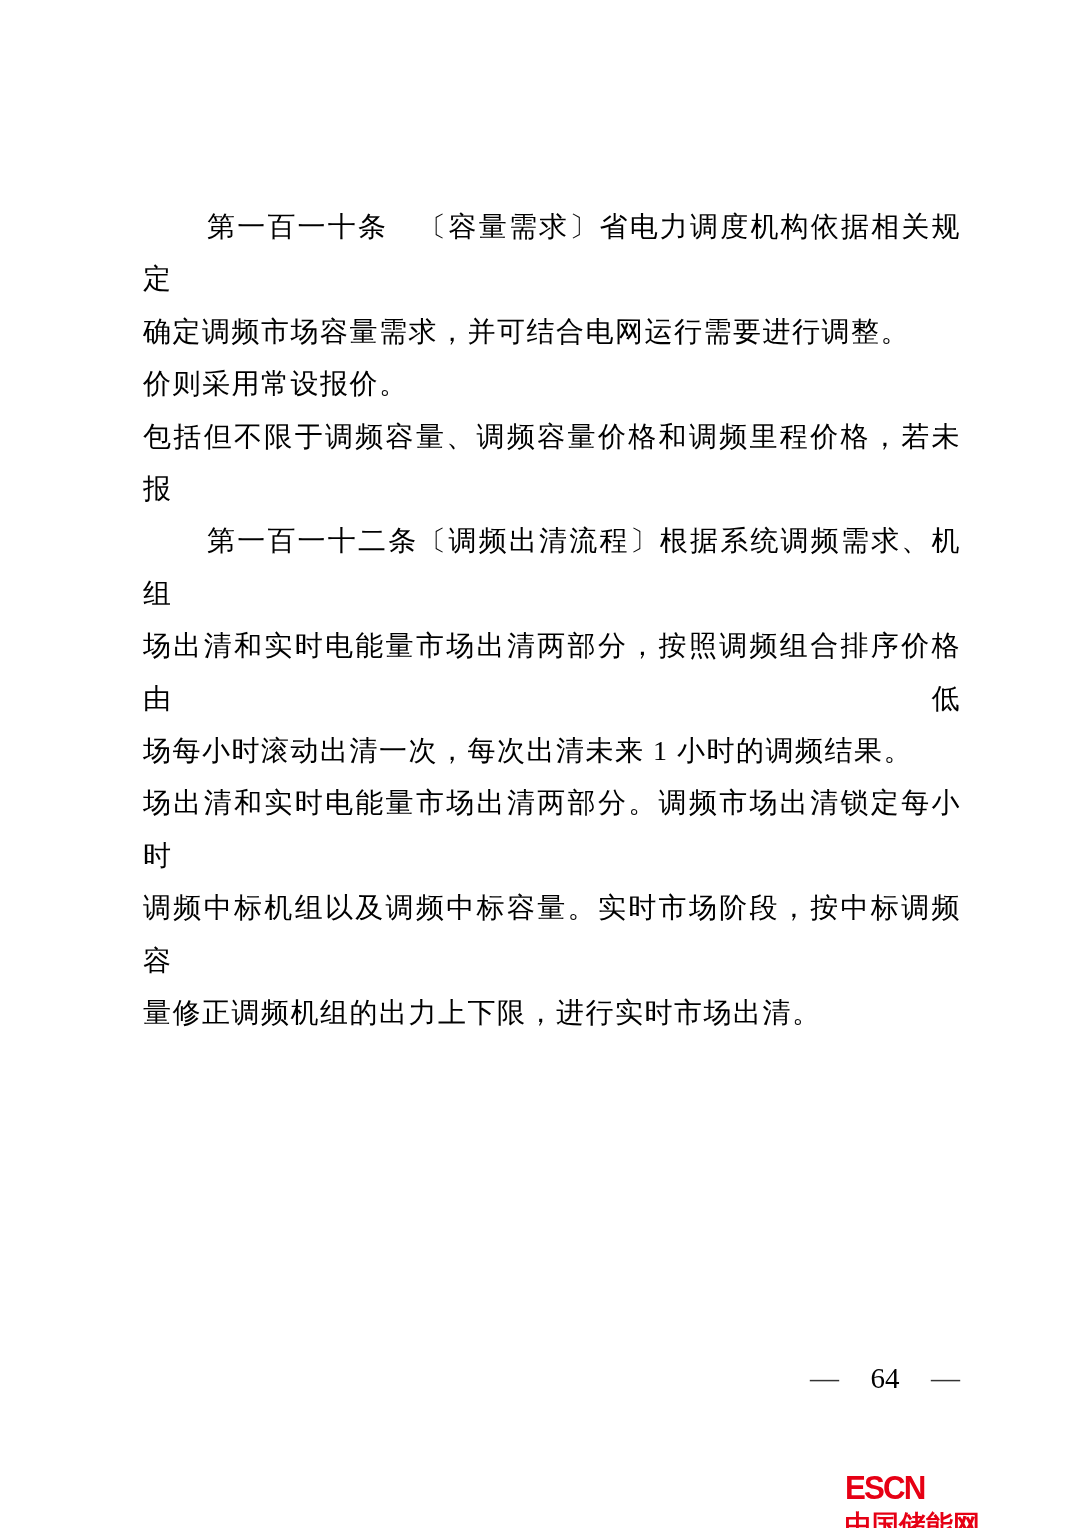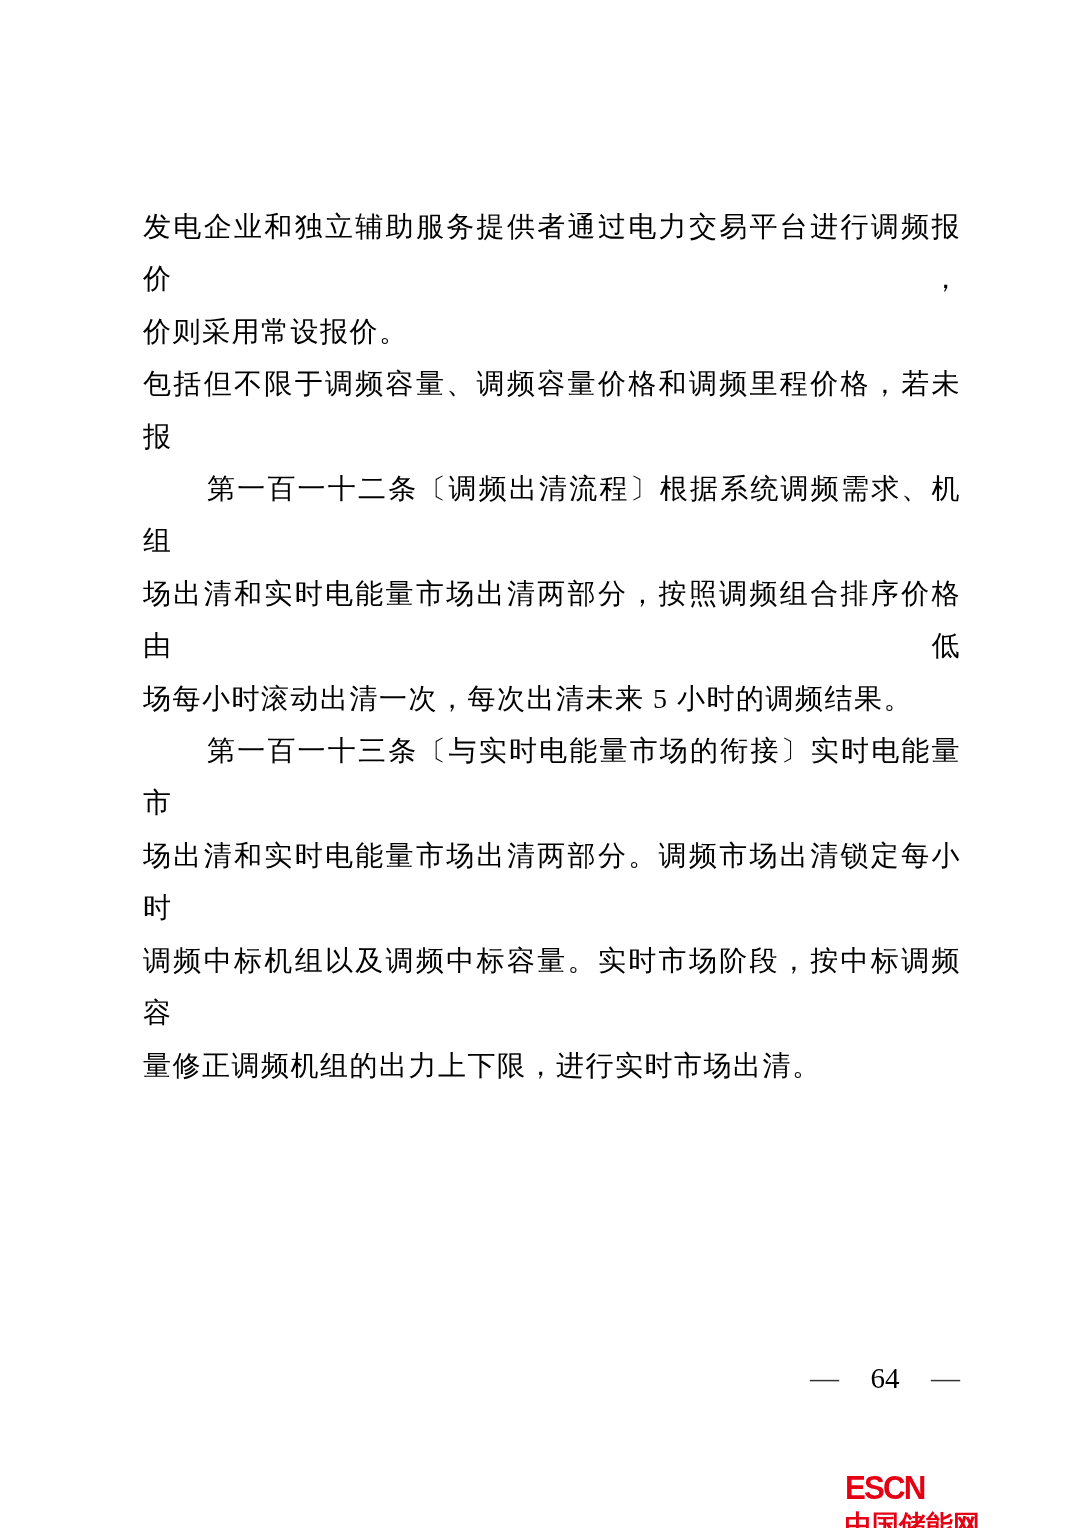--- a/index.html
+++ b/index.html
@@ -78,35 +78,37 @@
     display: inline-block;
   }
 </style>
 </head>
 <body>
 
 <div class="page">
 
   <div class="textblock">
 
+    <div>
+      <div class="line indent fill">第一百一十条　〔容量需求〕省电力调度机构依据相关规定</div>
+      <div class="line">确定调频市场容量需求，并可结合电网运行需要进行调整。</div>
+    </div>
 
     <div>
-      <div class="line fill">发电企业和独立辅助服务提供者通过电力交易平台进行调频报价，</div>
       <div class="line">价则采用常设报价。</div>
       <div class="line fill">包括但不限于调频容量、调频容量价格和调频里程价格，若未报</div>
     </div>
 
     <div>
       <div class="line indent fill">第一百一十二条〔调频出清流程〕根据系统调频需求、机组</div>
       <div class="line fill">场出清和实时电能量市场出清两部分，按照调频组合排序价格由低</div>
-      <div class="line">场每小时滚动出清一次，每次出清未来 5 小时的调频结果。</div>
+      <div class="line">场每小时滚动出清一次，每次出清未来 1 小时的调频结果。</div>
     </div>
 
     <div>
-      <div class="line indent fill">第一百一十三条〔与实时电能量市场的衔接〕实时电能量市</div>
       <div class="line fill">场出清和实时电能量市场出清两部分。调频市场出清锁定每小时</div>
       <div class="line fill">调频中标机组以及调频中标容量。实时市场阶段，按中标调频容</div>
       <div class="line">量修正调频机组的出力上下限，进行实时市场出清。</div>
     </div>
 
   </div>
 
   <div class="page-footer">
     <span class="dash">—</span>
     <span class="num">64</span>

